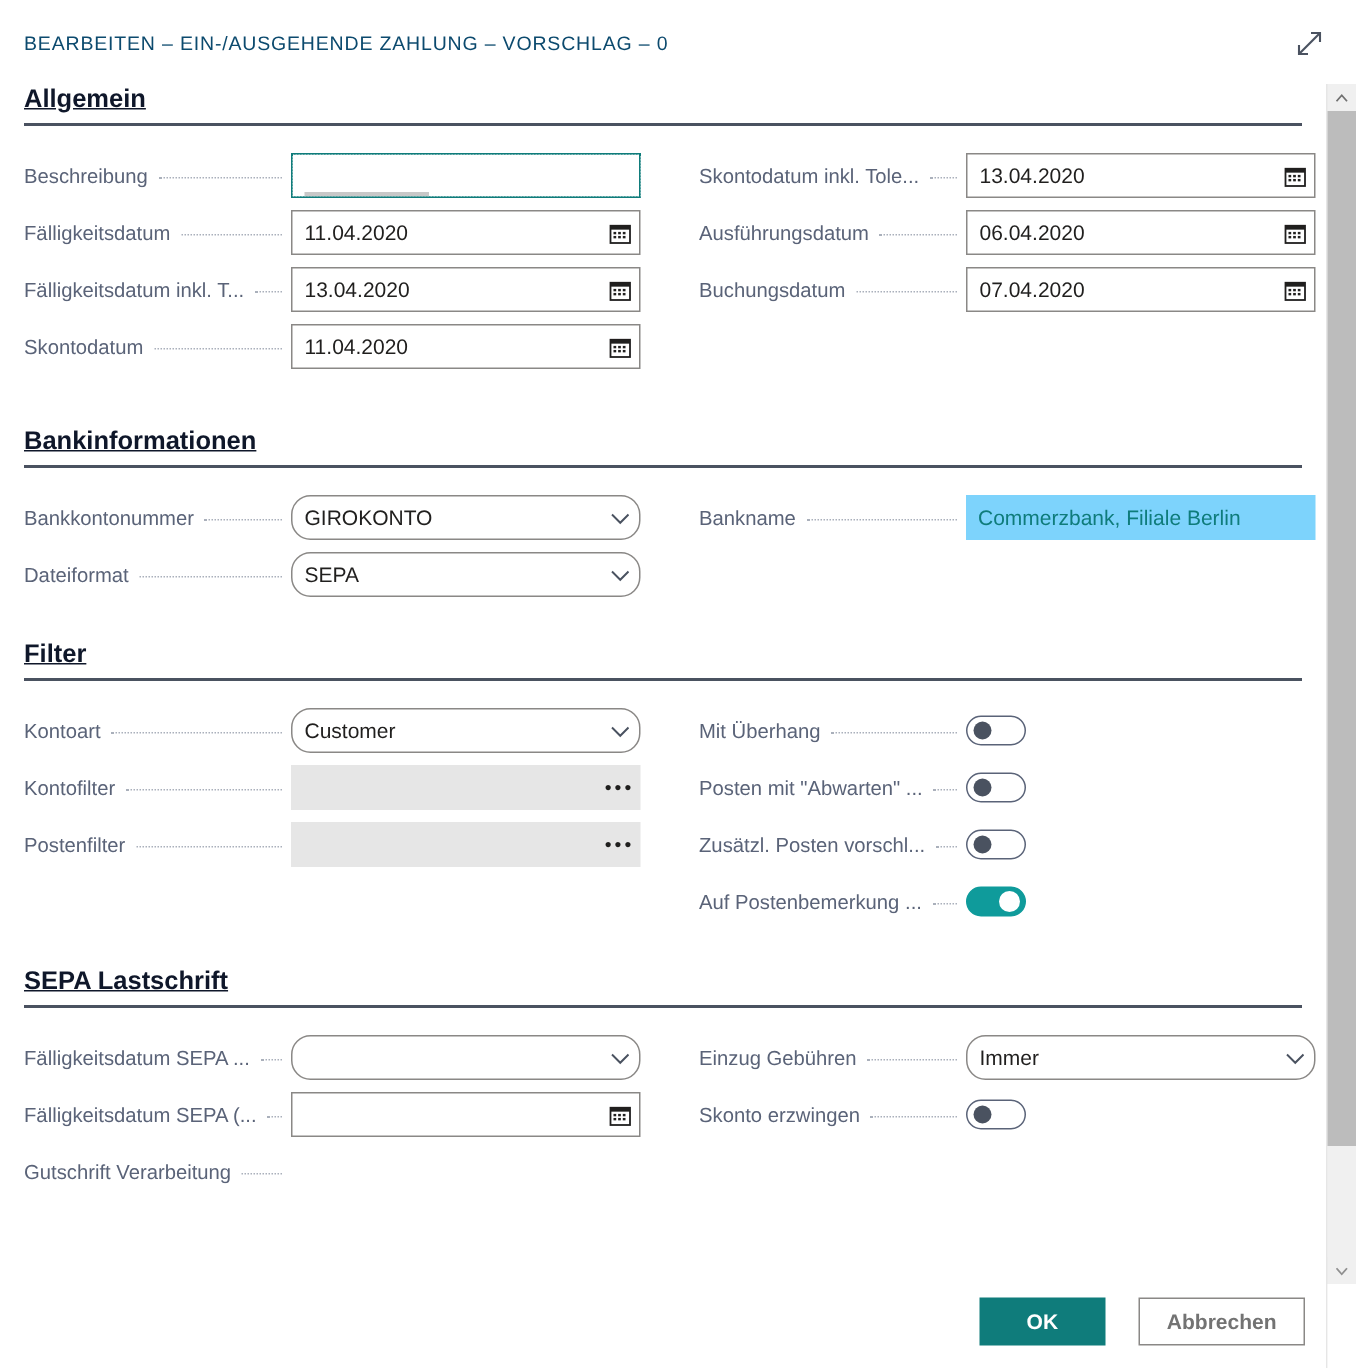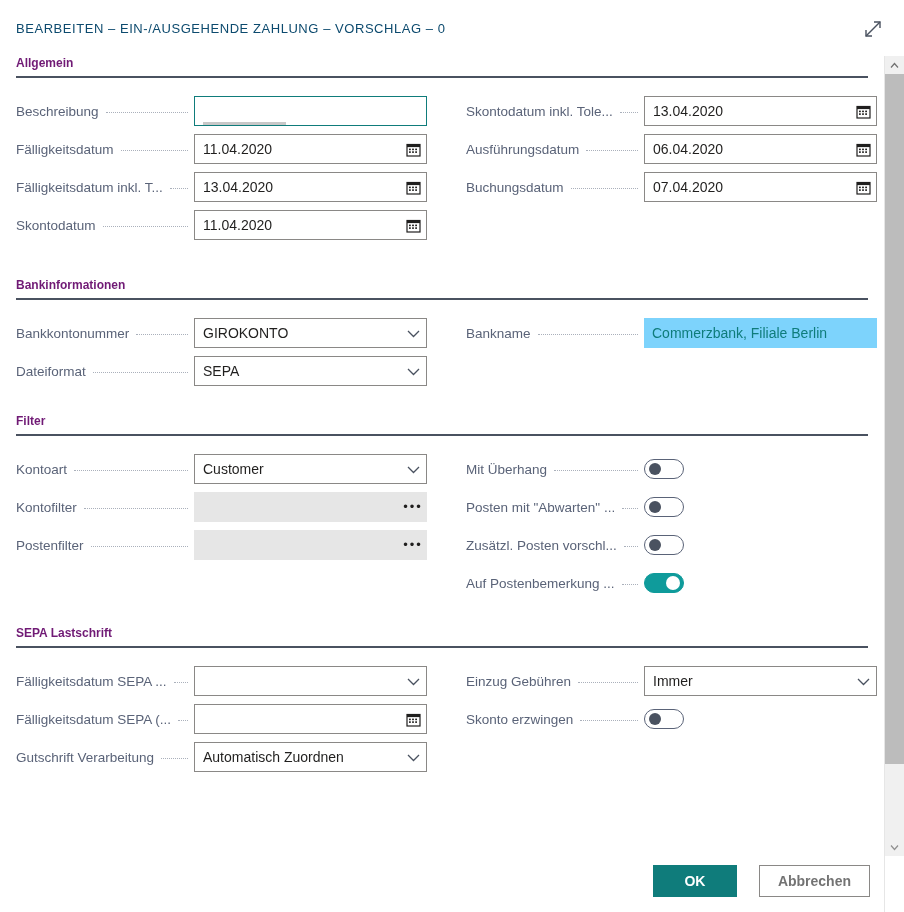--- a/index.html
+++ b/index.html
@@ -45,25 +45,26 @@
   }
   .content {
     position: absolute;
     left: 0; top: 0;
     width: 884px;
   }
 
   
   .section { padding: 0 16px; }
   .section-title {
-    font-size: 12px;
+    font-size: 17px;
     font-weight: bold;
-    color: #701a75;
+    color: #0f172a;
     margin: 0;
     padding-bottom: 6px;
+    text-decoration: underline;
   }
   .section-rule {
     height: 2px;
     background: #4a5260;
     margin-bottom: 14px;
   }
 
   .grid {
     display: grid;
     grid-template-columns: 436px 436px;
@@ -133,21 +134,21 @@
   .input.flat {
     border: none;
     background: #e6e6e6;
   }
   .input.readonly {
     border: none;
     background: #7dd3fc;
     color: #0f7c7b;
     text-align: right;
   }
-  .input.dropdown { cursor: default; }
+  .input.dropdown { cursor: default; border-radius: 13px; }
 
   
   .trail {
     position: absolute;
     right: 1px; top: 1px;
     width: 26px; height: 28px;
     display: flex;
     align-items: center;
     justify-content: center;
     cursor: pointer;
@@ -615,28 +616,20 @@
                       <rect x="9.2" y="9.3" width="1.8" height="1.6"></rect>
                     </g>
                   </svg>
                 </div>
               </div>
             </div>
             <div class="row">
               <div class="row-label">
                 <span class="lbl">Gutschrift Verarbeitung</span>
                 <span class="leader"></span>
-              </div>
-              <div class="ctrl">
-                <div class="input dropdown">Automatisch Zuordnen</div>
-                <div class="trail">
-                  <svg width="13" height="9" viewBox="0 0 13 9">
-                    <polyline points="1,2 6.5,7.5 12,2" fill="none" stroke="#4a5260" stroke-width="1.3"></polyline>
-                  </svg>
-                </div>
               </div>
             </div>
           </div>
           <div class="col">
             <div class="row">
               <div class="row-label">
                 <span class="lbl">Einzug Gebühren</span>
                 <span class="leader"></span>
               </div>
               <div class="ctrl">

